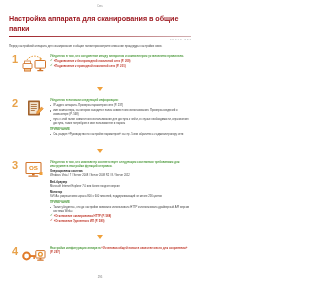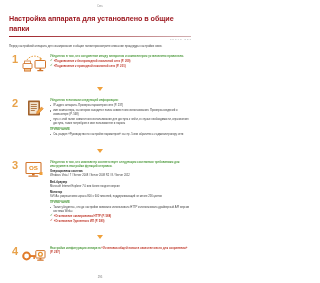--- a/index.html
+++ b/index.html
@@ -136,21 +136,21 @@
   svg{display:block;}
 </style>
 </head>
 <body>
 
 <div class="page">
 
   <div class="running-head">Сеть</div>
 
   <div class="title-block">
-    <div class="title">Настройка аппарата для установлено в общие папки</div>
+    <div class="title">Настройка аппарата для сканирования в общие папки</div>
   </div>
   <div class="title-rule"></div>
   <div class="section-id">6 T 0 4-3 - 8 5 7</div>
 
   <div class="intro">Перед настройкой аппарата для сканирования в общие папки просмотрите описание процедуры настройки ниже.</div>
 
   <div class="steps">
 
     <div class="step">
       <div class="step-num">1</div>

